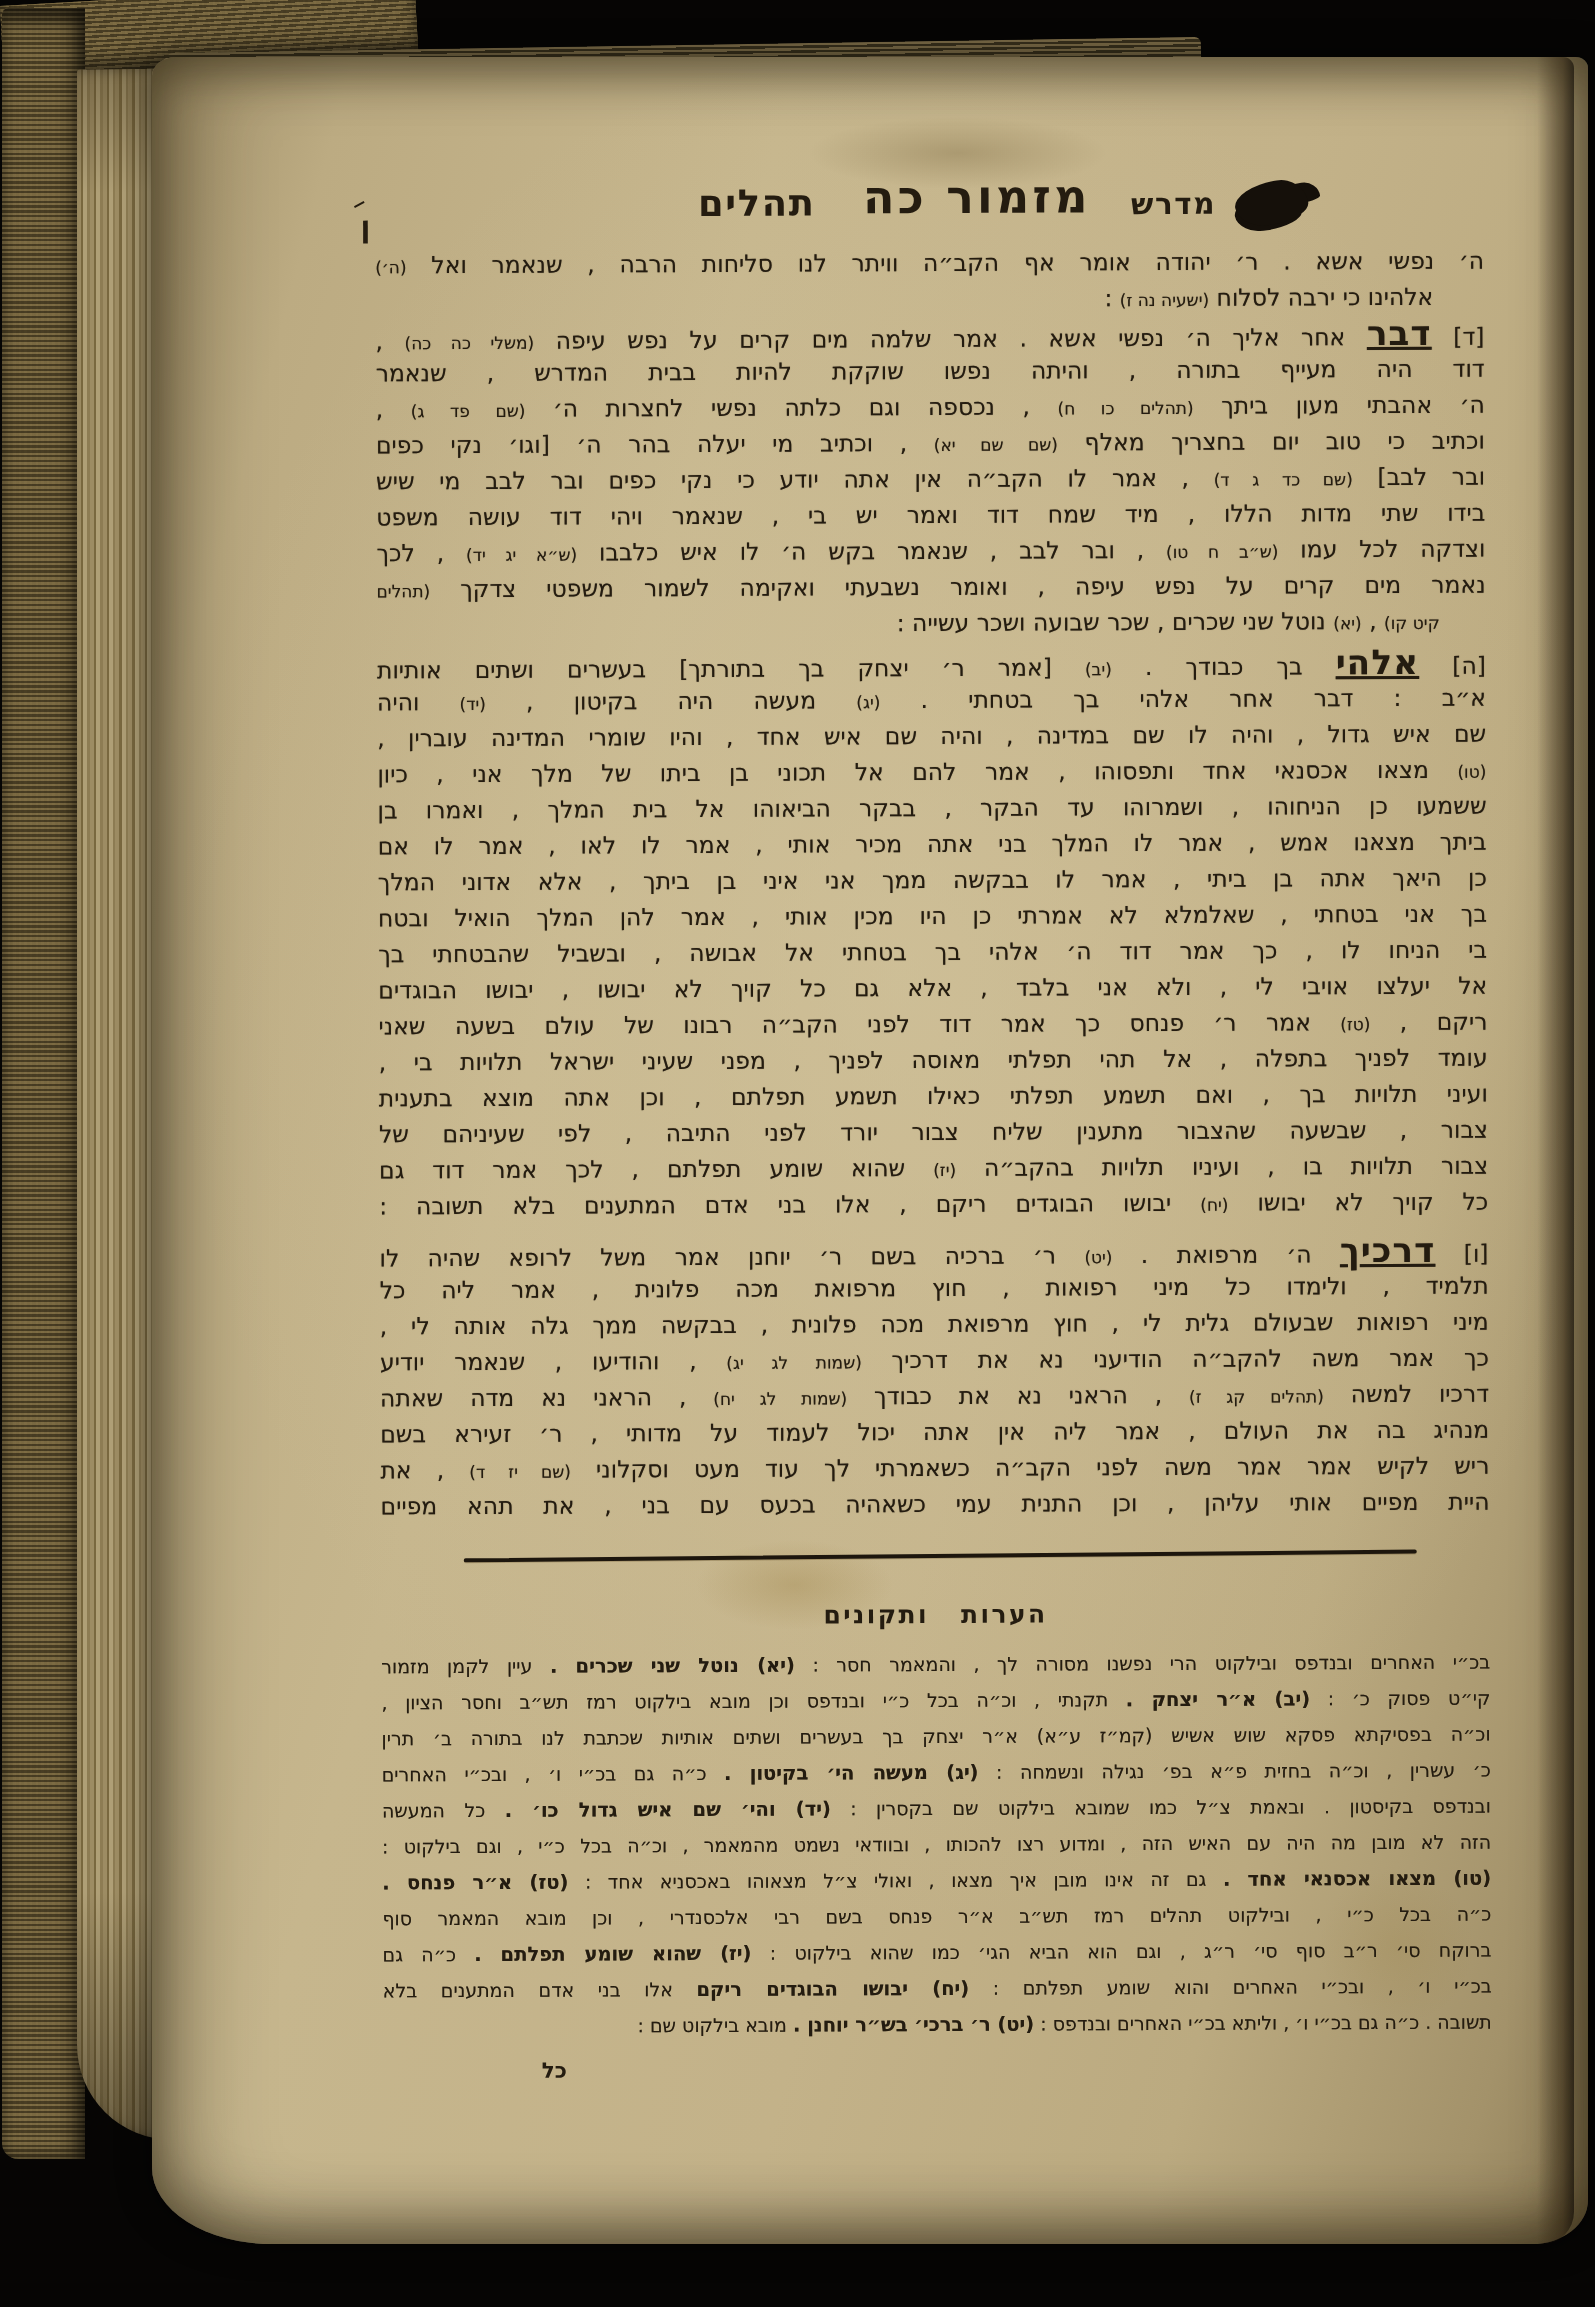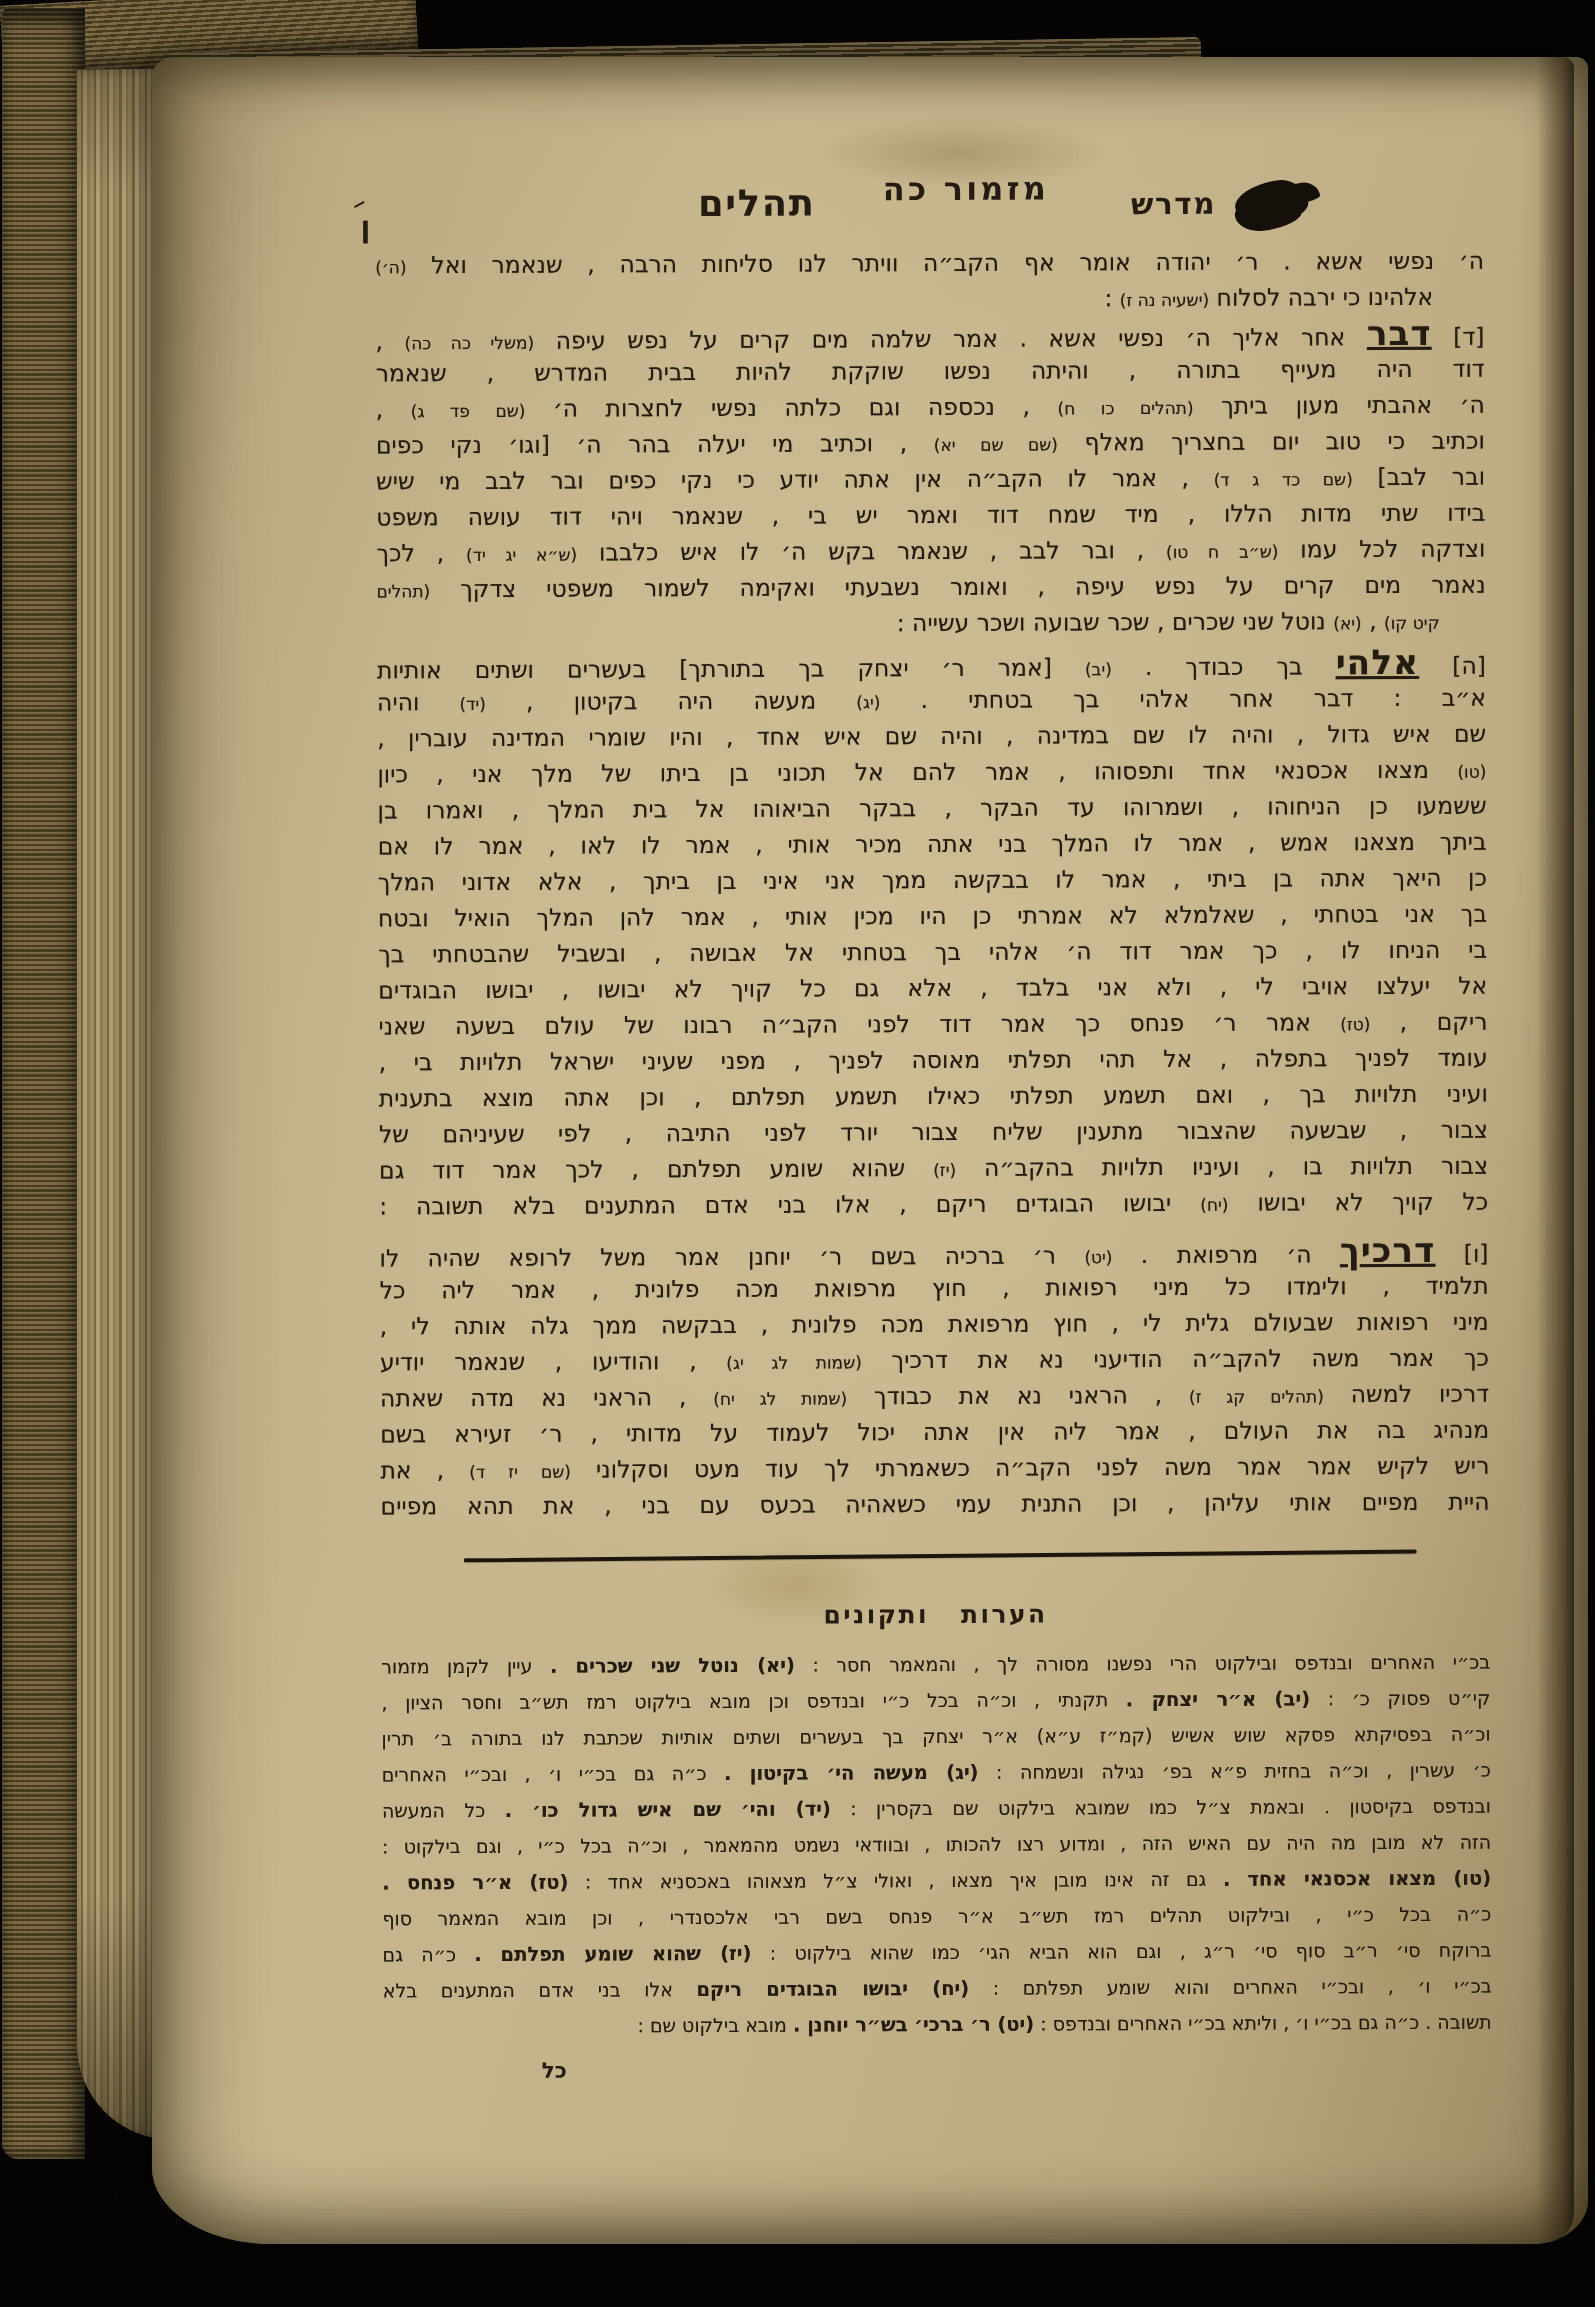--- a/index.html
+++ b/index.html
@@ -68,21 +68,21 @@
       background:radial-gradient(closest-side, rgba(150,124,62,.18), rgba(0,0,0,0) 75%);}
 
   
   .text-col{position:absolute;left:227px;top:0;width:1109px;height:2187px;
       direction:rtl;color:#241c10;transform:rotate(-.25deg);}
 
   
   .header-row{position:relative;height:89px;margin-top:99px;}
   .header-row .hw{position:absolute;white-space:nowrap;font-weight:700;}
   .hw.midrash{left:756px;top:32px;font-size:29.5px;letter-spacing:1.6px;text-align:center;}
-  .hw.psalm{left:508px;top:14.4px;font-size:32px;letter-spacing:3.2px;}
+  .hw.psalm{left:488px;top:14.4px;font-size:46px;letter-spacing:3.2px;}
   .hw.tehillim{left:313px;top:25px;font-size:37px;letter-spacing:1.6px;margin-left:10px;}
   .hw.signature{left:-14.4px;top:51px;font-size:29px;font-weight:700;}
   .sig-tick{position:absolute;left:-21px;top:45px;width:11.2px;height:2.4px;
       background:#241c10;transform:rotate(-28deg);}
   .ink-blot{position:absolute;left:860px;top:27px;width:73px;height:43px;
       background:#15100a;border-radius:62% 38% 55% 45% / 48% 62% 38% 52%;
       transform:rotate(-9deg);box-shadow:-4.8px 8px 0 -3.2px #15100a, 24px -4.8px 0 -11.2px #15100a;}
 
   
   .para{margin:0;}

